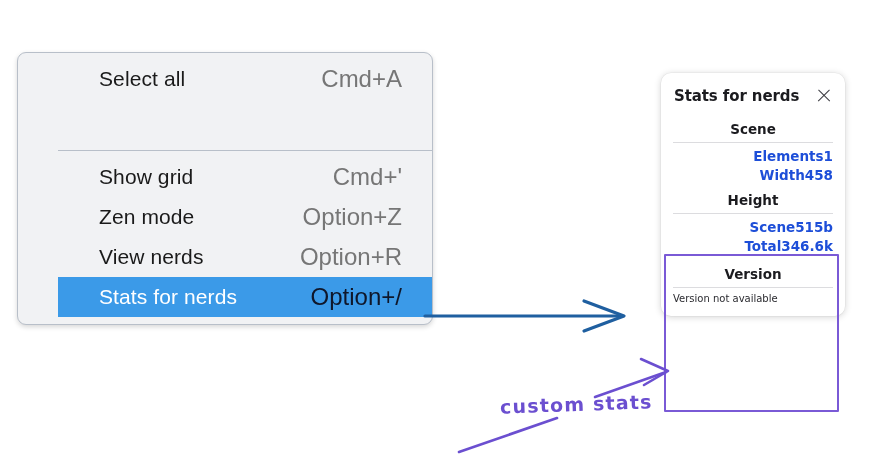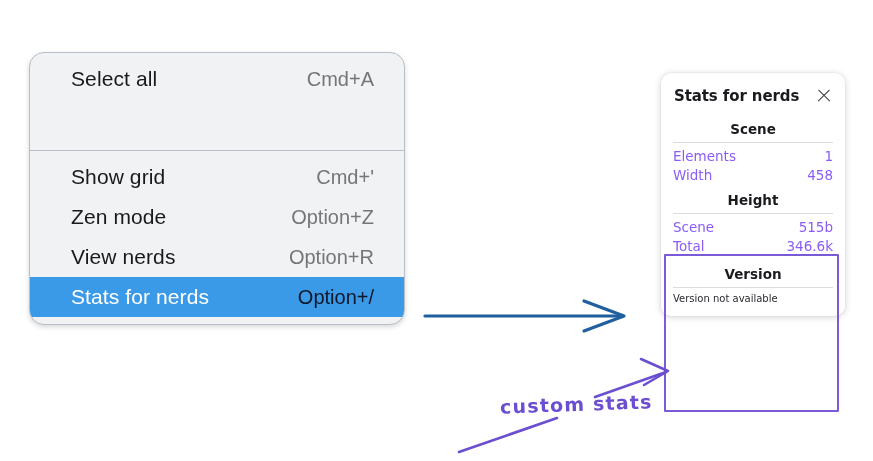--- a/index.html
+++ b/index.html
@@ -12,28 +12,29 @@
     height: 461px;
     position: relative;
     overflow: hidden;
     font-family: "Liberation Sans", sans-serif;
     -webkit-font-smoothing: antialiased;
   }
 
   
   #context-menu {
     position: absolute;
-    left: 29px;
+    left: 17px;
     top: 52px;
     width: 374px;
     background: #f1f2f4;
     border: 1px solid #b8bfc9;
-    border-radius: 15px;
+    border-radius: 9px;
     box-shadow: 0 2px 5px rgba(0,0,0,0.16);
     overflow: hidden;
+    padding-left: 40px;
   }
   .menu-group {
     padding: 6px 0 7px 0;
   }
   .menu-group + .menu-group {
     border-top: 1px solid #b8bfc9;
     margin-top: 44px;
   }
   .menu-item {
     display: flex;
@@ -44,21 +45,21 @@
     box-sizing: border-box;
     cursor: default;
   }
   .menu-item .mi-label {
     font-size: 21px;
     color: #1a1a1a;
     letter-spacing: 0.1px;
     white-space: nowrap;
   }
   .menu-item .mi-shortcut {
-    font-size: 20px;
+    font-size: 24px;
     color: #767676;
     white-space: nowrap;
   }
   .menu-item.selected {
     background: #3b9ae8;
   }
   .menu-item.selected .mi-label { color: #ffffff; }
   .menu-item.selected .mi-shortcut { color: #0f172a; }
 
   
@@ -113,25 +114,26 @@
     color: #1b1b1f;
     padding: 2px 0 4px 0;
   }
   .sp-divider {
     height: 1px;
     background: #dcdcdf;
     margin: 1px 12px 3px 12px;
   }
   .sp-row {
     display: flex;
-    justify-content: space-between;
+    justify-content: flex-end;
     align-items: baseline;
     padding: 1.5px 12px;
     font-size: 13.5px;
-    color: #8b5cf6;
+    color: #1d4ed8;
+    font-weight: bold;
   }
   .sp-row .sp-key { white-space: nowrap; }
   .sp-row .sp-val { white-space: nowrap; }
   .sp-freetext {
     padding: 2px 12px 0 12px;
     font-size: 10px;
     color: #2b2b30;
     white-space: nowrap;
   }
   .sp-block-storage { padding-top: 6px; }

